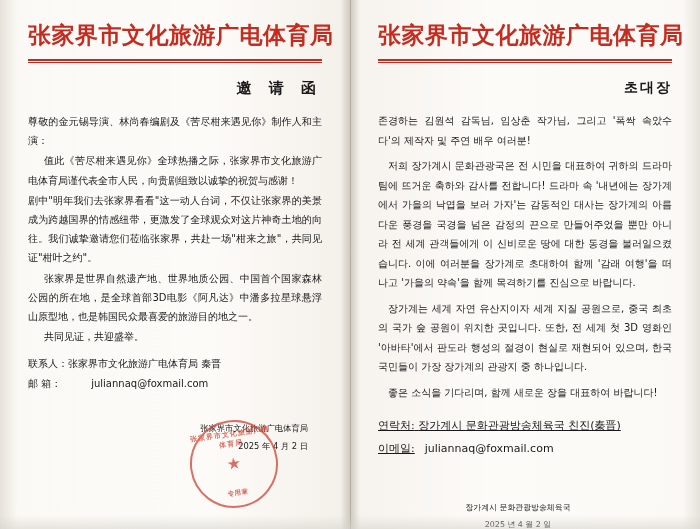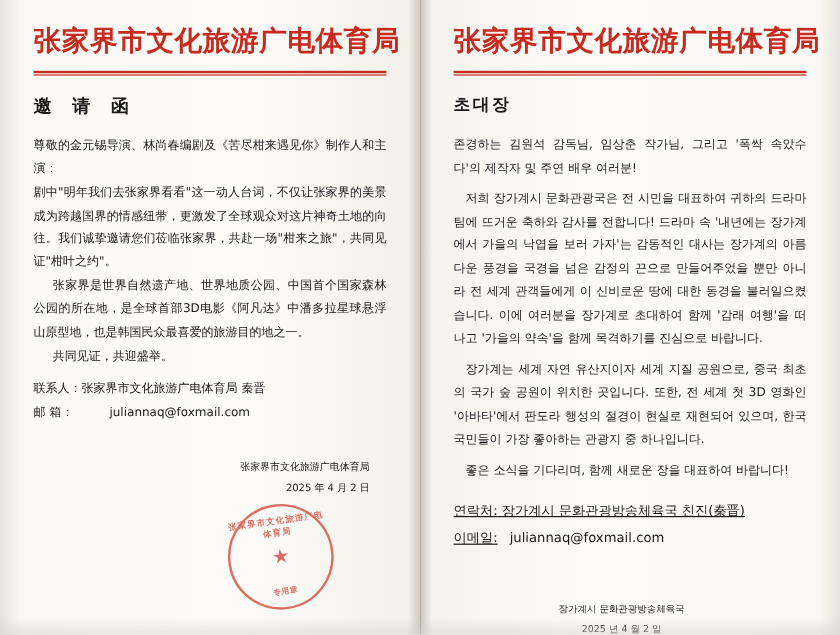--- a/index.html
+++ b/index.html
@@ -70,21 +70,21 @@
     background: #c62b20;
     margin: 0 0 1.5px 0;
   }
   .rule-thin {
     height: 1px;
     background: #c62b20;
     margin-bottom: 16px;
   }
 
   .doc-title {
-    text-align: left;
+    text-align: right;
     font-size: 15px;
     font-weight: bold;
     color: #1a1a1a;
     letter-spacing: 6px;
     margin: 8px 0 14px 0;
   }
   .doc-title.ko {
     letter-spacing: 2px;
     font-size: 14px;
     margin: 10px 0 14px 0;
@@ -213,20 +213,21 @@
 
   <div class="sheet left">
     <div class="letterhead">张家界市文化旅游广电体育局</div>
     <div class="rule-thick"></div>
     <div class="rule-thin"></div>
 
     <div class="doc-title">邀 请 函</div>
 
     <div class="body-text">
       <p>尊敬的金元锡导演、林尚春编剧及《苦尽柑来遇见你》制作人和主演：</p>
+      <p class="indent">值此《苦尽柑来遇见你》全球热播之际，张家界市文化旅游广电体育局谨代表全市人民，向贵剧组致以诚挚的祝贺与感谢！</p>
       <p>剧中"明年我们去张家界看看"这一动人台词，不仅让张家界的美景成为跨越国界的情感纽带，更激发了全球观众对这片神奇土地的向往。我们诚挚邀请您们莅临张家界，共赴一场"柑来之旅"，共同见证"柑叶之约"。</p>
       <p class="indent">张家界是世界自然遗产地、世界地质公园、中国首个国家森林公园的所在地，是全球首部3D电影《阿凡达》中潘多拉星球悬浮山原型地，也是韩国民众最喜爱的旅游目的地之一。</p>
       <p class="indent">共同见证，共迎盛举。</p>
     </div>
 
     <div class="contact-block">
       <span class="row"><span>联系人：</span><span>张家界市文化旅游广电体育局  秦晋</span></span>
       <span class="row"><span>邮    箱：</span><span class="mail-link">juliannaq@foxmail.com</span></span>
     </div>
 
@@ -248,21 +249,21 @@
   <div class="sheet right">
     <div class="letterhead">张家界市文化旅游广电体育局</div>
     <div class="rule-thick"></div>
     <div class="rule-thin"></div>
 
     <div class="doc-title ko">초대장</div>
 
     <div class="body-text ko">
       <p>존경하는 김원석 감독님, 임상춘 작가님, 그리고 '폭싹 속았수다'의 제작자 및 주연 배우 여러분!</p>
       <p class="indent">저희 장가계시 문화관광국은 전 시민을 대표하여 귀하의 드라마 팀에 뜨거운 축하와 감사를 전합니다! 드라마 속 '내년에는 장가계에서 가을의 낙엽을 보러 가자'는 감동적인 대사는 장가계의 아름다운 풍경을 국경을 넘은 감정의 끈으로 만들어주었을 뿐만 아니라 전 세계 관객들에게 이 신비로운 땅에 대한 동경을 불러일으켰습니다. 이에 여러분을 장가계로 초대하여 함께 '감래 여행'을 떠나고 '가을의 약속'을 함께 목격하기를 진심으로 바랍니다.</p>
-      <p class="indent">장가계는 세계 자연 유산지이자 세계 지질 공원으로, 중국 최초의 국가 숲 공원이 위치한 곳입니다. 또한, 전 세계 첫 3D 영화인 '아바타'에서 판도라 행성의 절경이 현실로 재현되어 있으며, 한국 국민들이 가장 좋아하는 관광지 중 하나입니다.</p>
+      <p class="indent">장가계는 세계 자연 유산지이자 세계 지질 공원으로, 중국 최초의 국가 숲 공원이 위치한 곳입니다. 또한, 전 세계 첫 3D 영화인 '아바타'에서 판도라 행성의 절경이 현실로 재현되어 있으며, 한국 국민들이 가장 장가계의 관광지 중 하나입니다.</p>
       <p class="indent">좋은 소식을 기다리며, 함께 새로운 장을 대표하여 바랍니다!</p>
     </div>
 
     <div class="contact-block ko">
       <span class="row"><span>연락처:</span> <span>장가계시 문화관광방송체육국 친진(秦晋)</span></span>
       <span class="row"><span>이메일:</span><span class="mail-link ko">juliannaq@foxmail.com</span></span>
     </div>
 
     <div class="signature ko">
       <span class="sig-org">장가계시 문화관광방송체육국</span>

